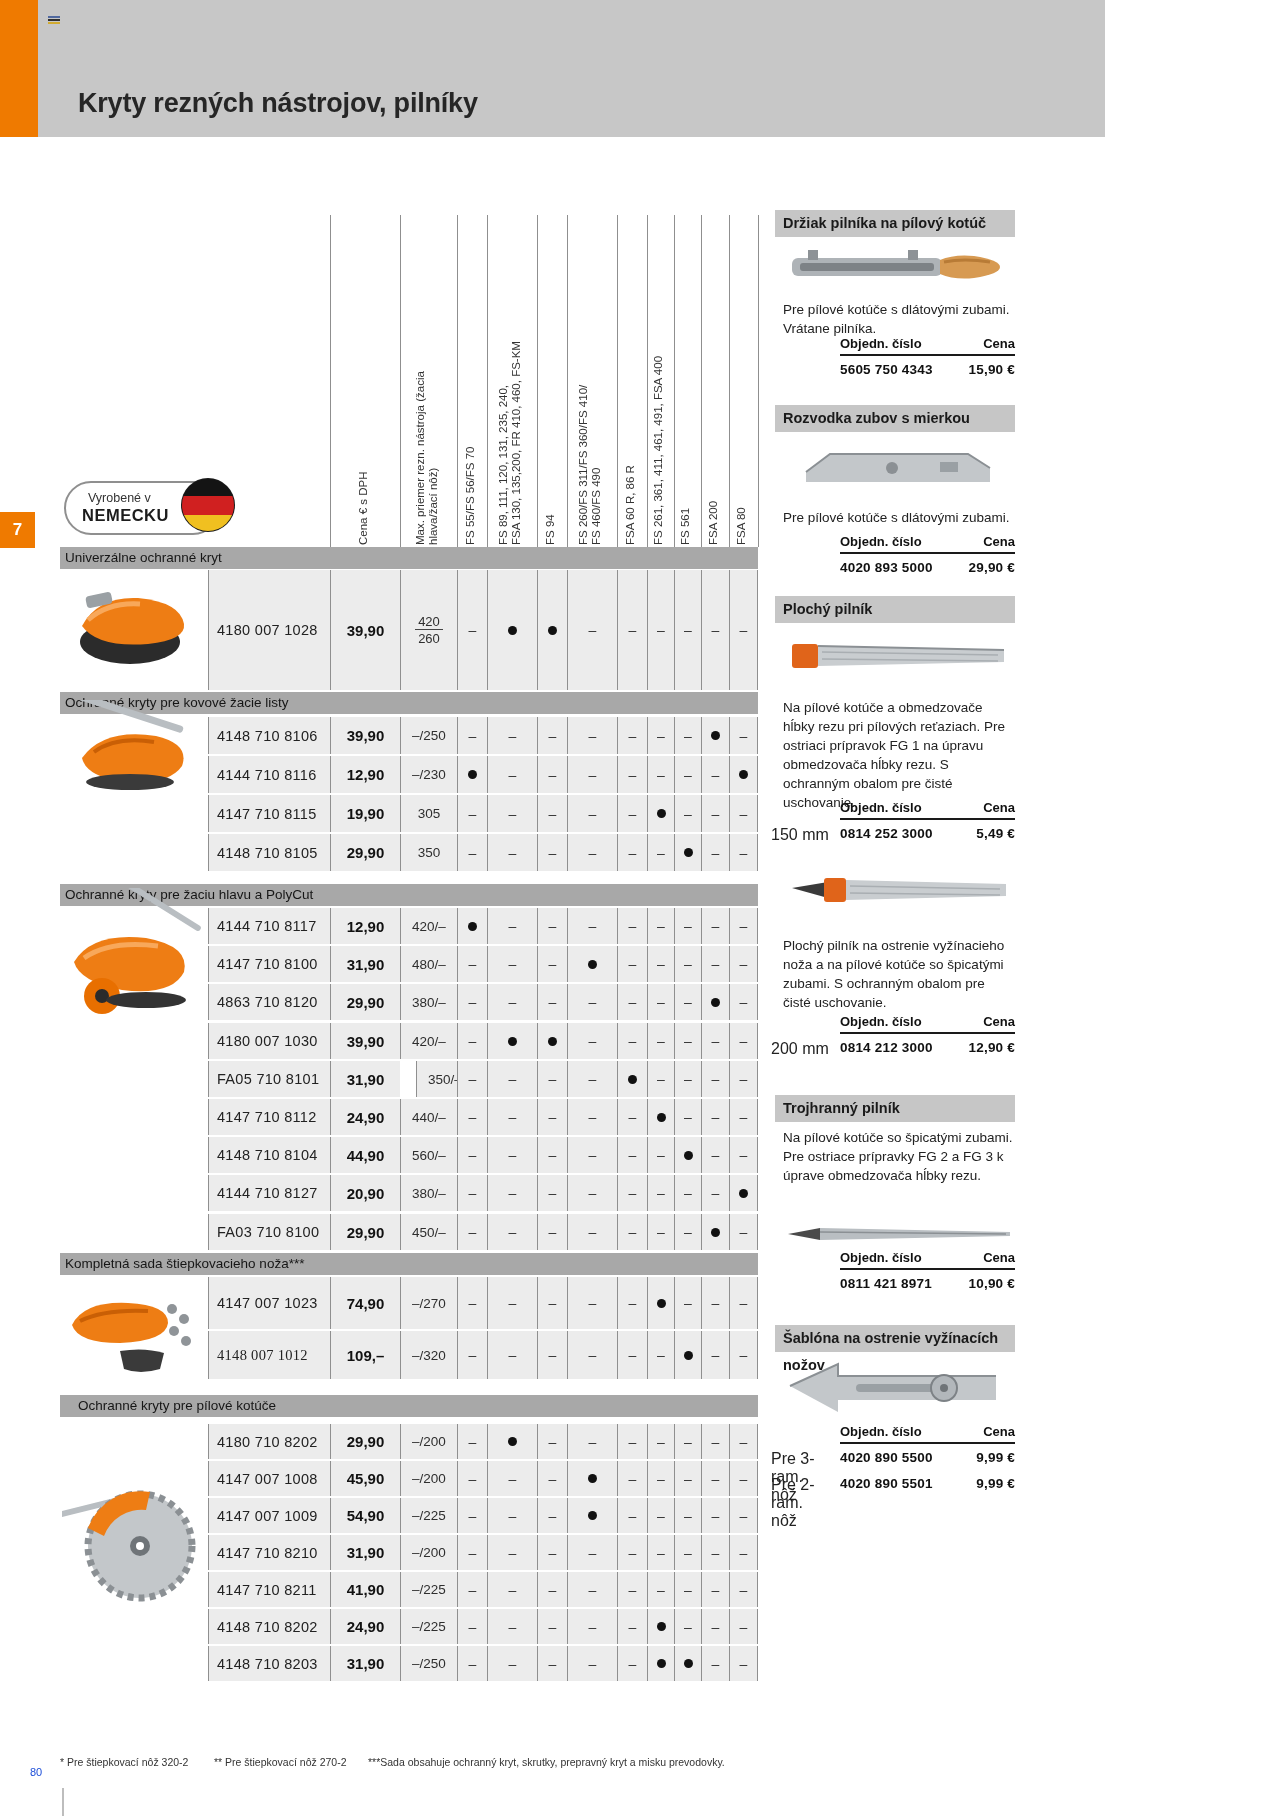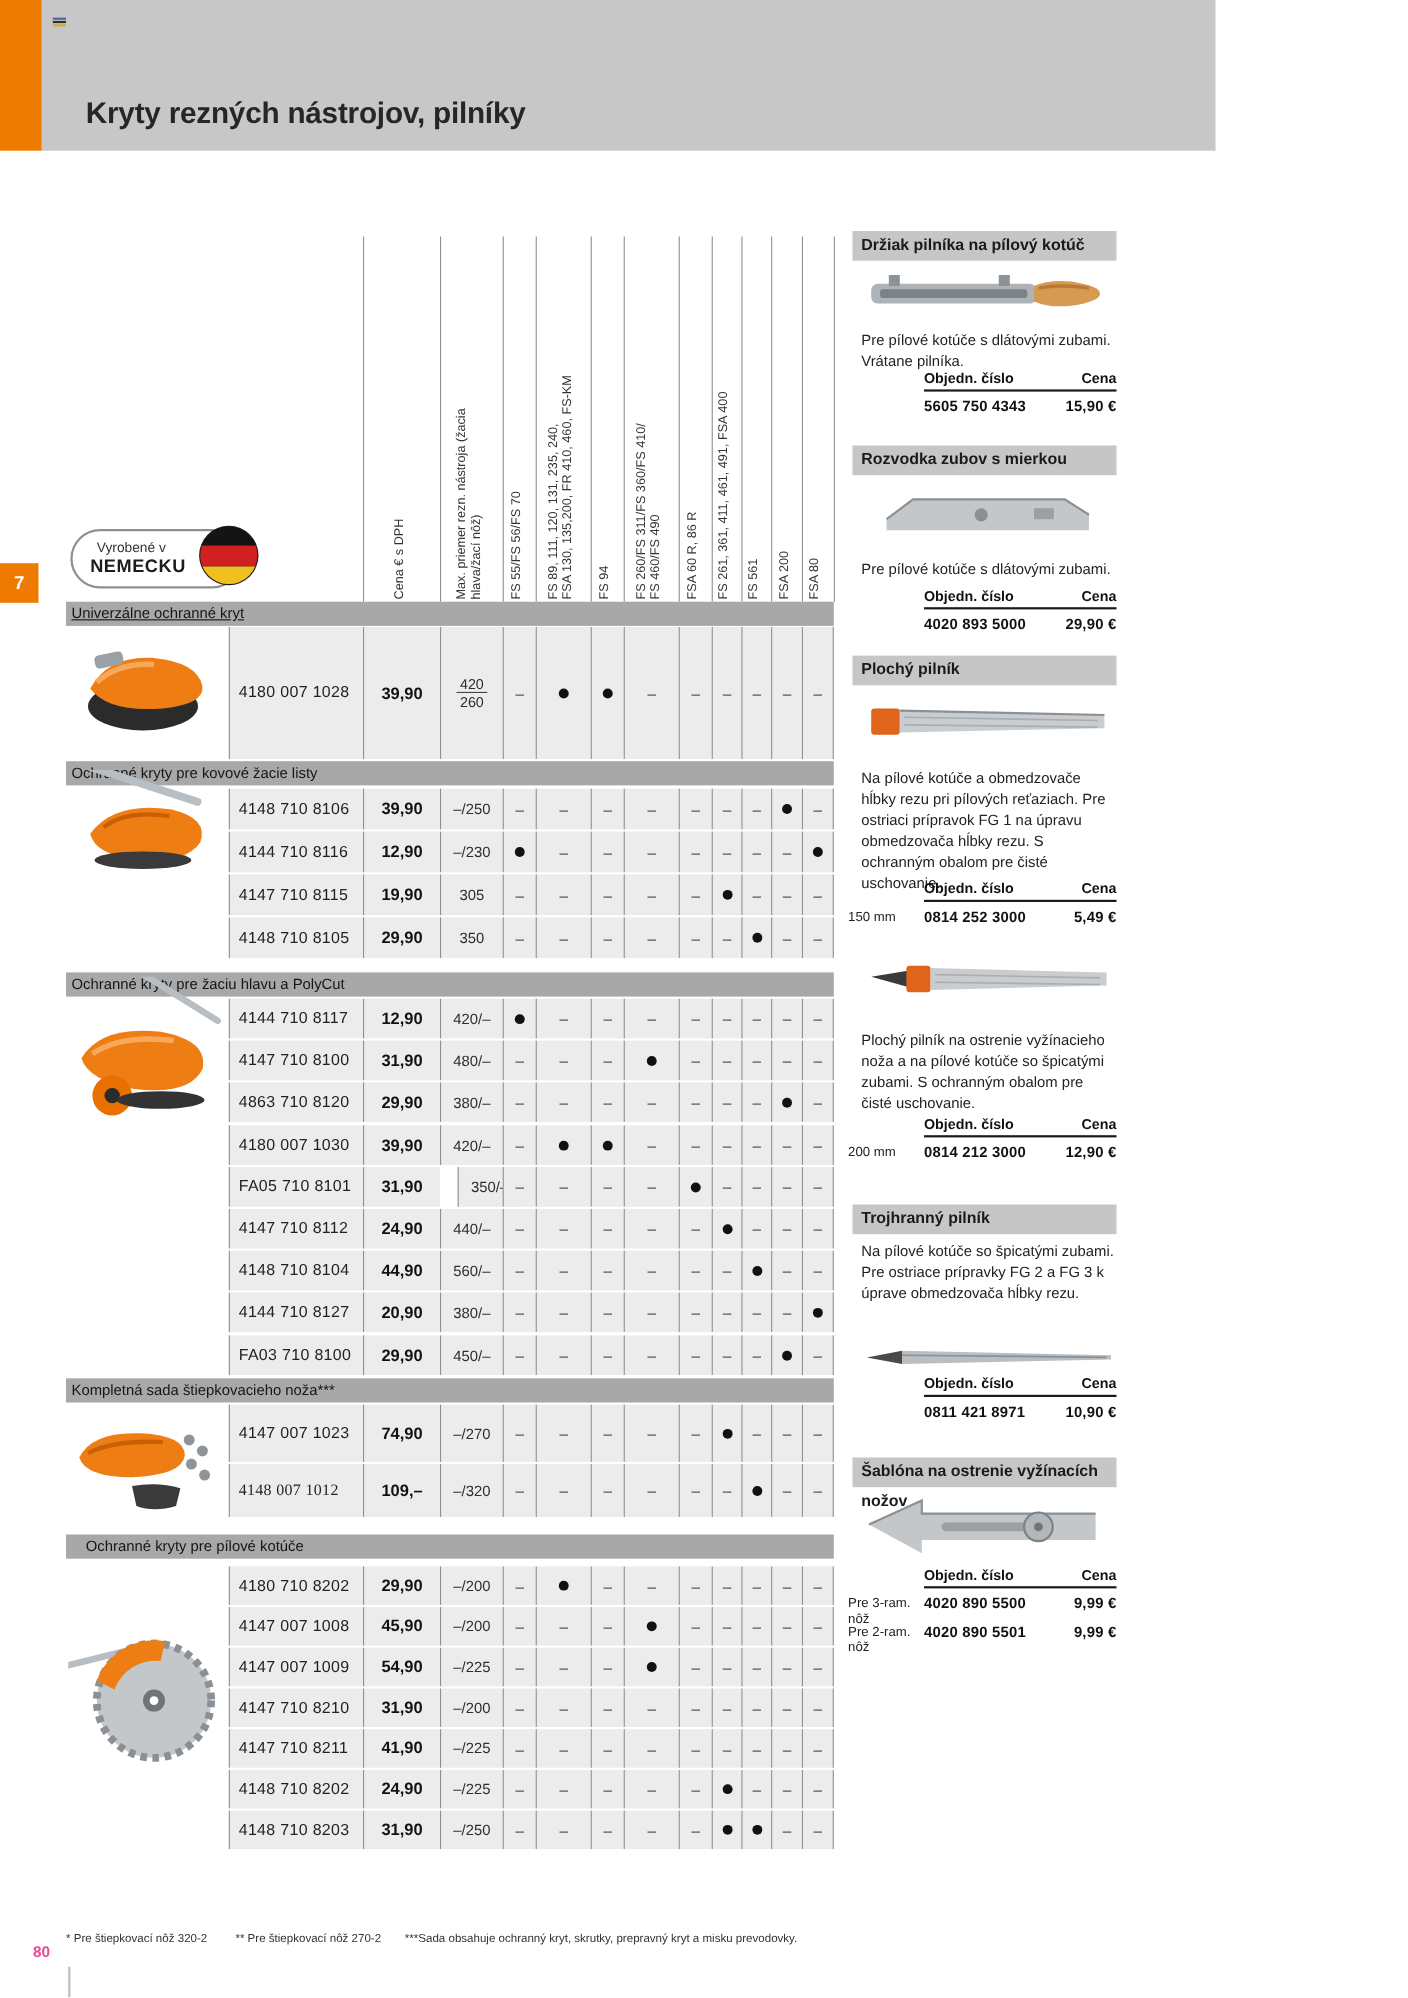--- a/index.html
+++ b/index.html
@@ -30,23 +30,23 @@
   .frac{text-align:center;font-size:13px;color:#2e2e2e;line-height:15px;}
   .frac .bot{border-top:1px solid #444;padding:1px 3px 0;}
   .rlabel{writing-mode:vertical-rl;transform:rotate(180deg);font-size:11.5px;color:#333;line-height:13px;white-space:nowrap;}
   .hline{background:#8f8f8f;width:1px;}
   
   .pheader{background:#c6c6c6;color:#1a1a1a;font-weight:bold;font-size:14.5px;height:27px;line-height:27px;padding-left:8px;box-sizing:border-box;}
   .ptext{font-size:13.5px;color:#222;line-height:19px;width:232px;white-space:pre-line;}
   .othead{font-size:13px;font-weight:bold;color:#111;}
   .otline{border-bottom:2px solid #1a1a1a;}
   .otval{font-size:13.5px;font-weight:bold;color:#111;letter-spacing:0.2px;}
-  .otlabel{font-size:12px;color:#222;}
+  .otlabel{font-size:16px;color:#222;}
   .footnote{font-size:10.5px;color:#333;}
-  .pagenum{font-size:14px;color:#ec4899;font-weight:bold;}
+  .pagenum{font-size:11px;color:#1d4ed8;}
 </style>
 </head>
 <body>
 
 <div id="root">
 
   <div class="abs orange-bar"></div>
   <div class="abs gray-band"></div>
   <div class="abs menu-icon">
       <i style="background:#50689e"></i>
@@ -116,21 +116,21 @@
       <div class="hline" style="position: absolute; left: 457px; top: 215px; width: 1px; height: 332px;"></div>
       <div class="hline" style="position: absolute; left: 487px; top: 215px; width: 1px; height: 332px;"></div>
       <div class="hline" style="position: absolute; left: 537px; top: 215px; width: 1px; height: 332px;"></div>
       <div class="hline" style="position: absolute; left: 567px; top: 215px; width: 1px; height: 332px;"></div>
       <div class="hline" style="position: absolute; left: 617px; top: 215px; width: 1px; height: 332px;"></div>
       <div class="hline" style="position: absolute; left: 647px; top: 215px; width: 1px; height: 332px;"></div>
       <div class="hline" style="position: absolute; left: 674px; top: 215px; width: 1px; height: 332px;"></div>
       <div class="hline" style="position: absolute; left: 701px; top: 215px; width: 1px; height: 332px;"></div>
       <div class="hline" style="position: absolute; left: 729px; top: 215px; width: 1px; height: 332px;"></div>
       <div class="hline" style="position: absolute; left: 758px; top: 215px; width: 1px; height: 332px;"></div>
-      <div class="band" style="position: absolute; left: 60px; top: 547px; width: 698px; height: 22px; text-decoration: underline;">Univerzálne ochranné kryt</div>
+      <div class="band" style="position: absolute; left: 60px; top: 547px; width: 698px; height: 22px;">Univerzálne ochranné kryt</div>
       <div class="cell sku" style="position: absolute; left: 208px; top: 570px; width: 122px; height: 120px;">4180 007 1028</div>
       <div class="cell price" style="position: absolute; left: 330px; top: 570px; width: 70px; height: 120px;">39,90</div>
       <div class="cell diam" style="position: absolute; left: 400px; top: 570px; width: 57px; height: 120px;">
         <div class="frac">
           <div>420</div>
           <div class="bot">260</div>
         </div>
       </div>
       <div class="cell" style="position: absolute; left: 457px; top: 570px; width: 30px; height: 120px;">
         <span class="dash">–</span>

